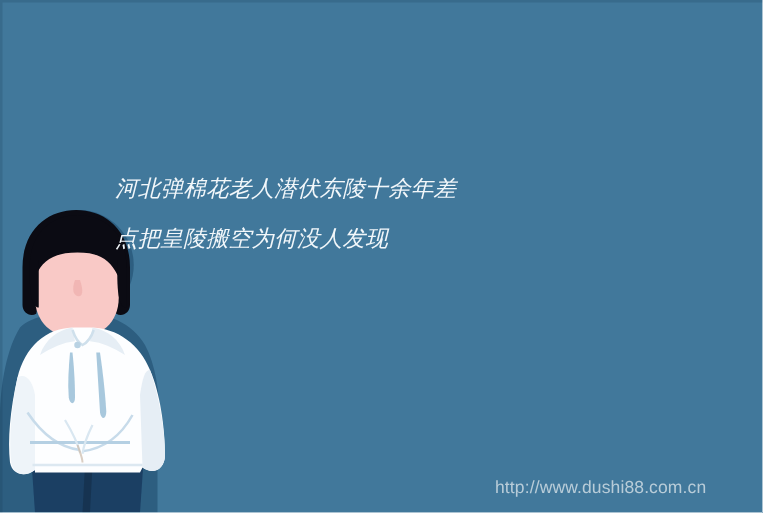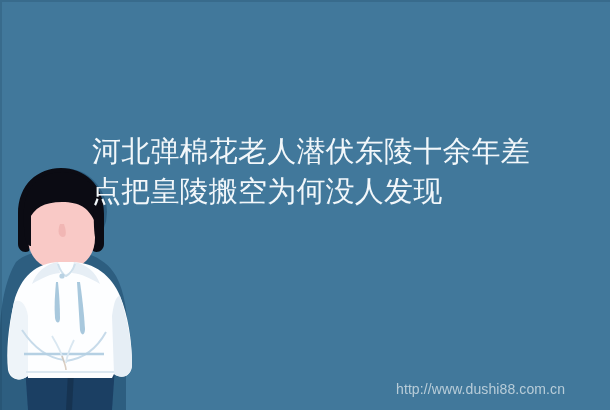--- a/index.html
+++ b/index.html
@@ -22,25 +22,26 @@
     pointer-events: none;
     box-shadow: inset 2px 2px 0 0 rgba(20, 55, 80, 0.20);
   }
   
   #headline {
     position: absolute;
     left: 92px;
     top: 131px;
     width: 494px;
     color: #f2f7fa;
-    font-size: 29px;
+    font-size: 18px;
     line-height: 40px;
     letter-spacing: 0.2px;
     white-space: pre-line;
     font-weight: 400;
+    font-style: italic;
   }
   
   #watermark {
     position: absolute;
     left: 396px;
     top: 381px;
     color: #c3d4de;
     font-size: 14px;
     letter-spacing: 0.1px;
     opacity: 0.92;

